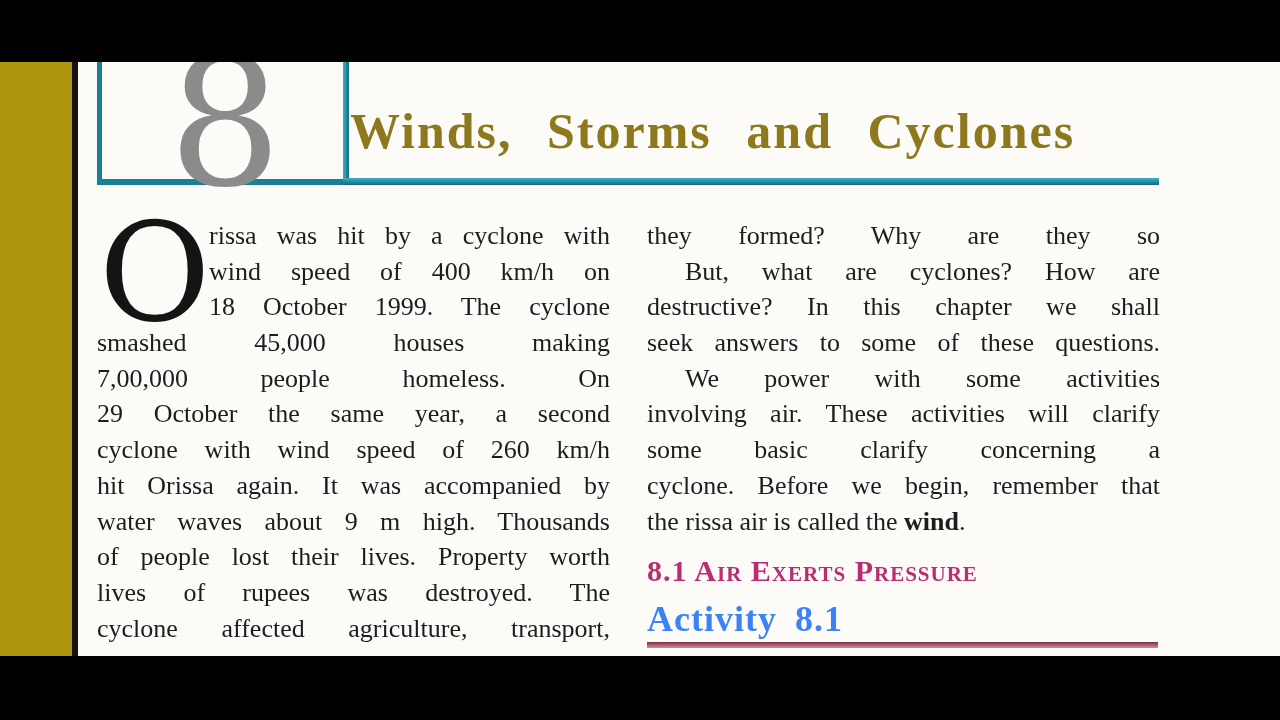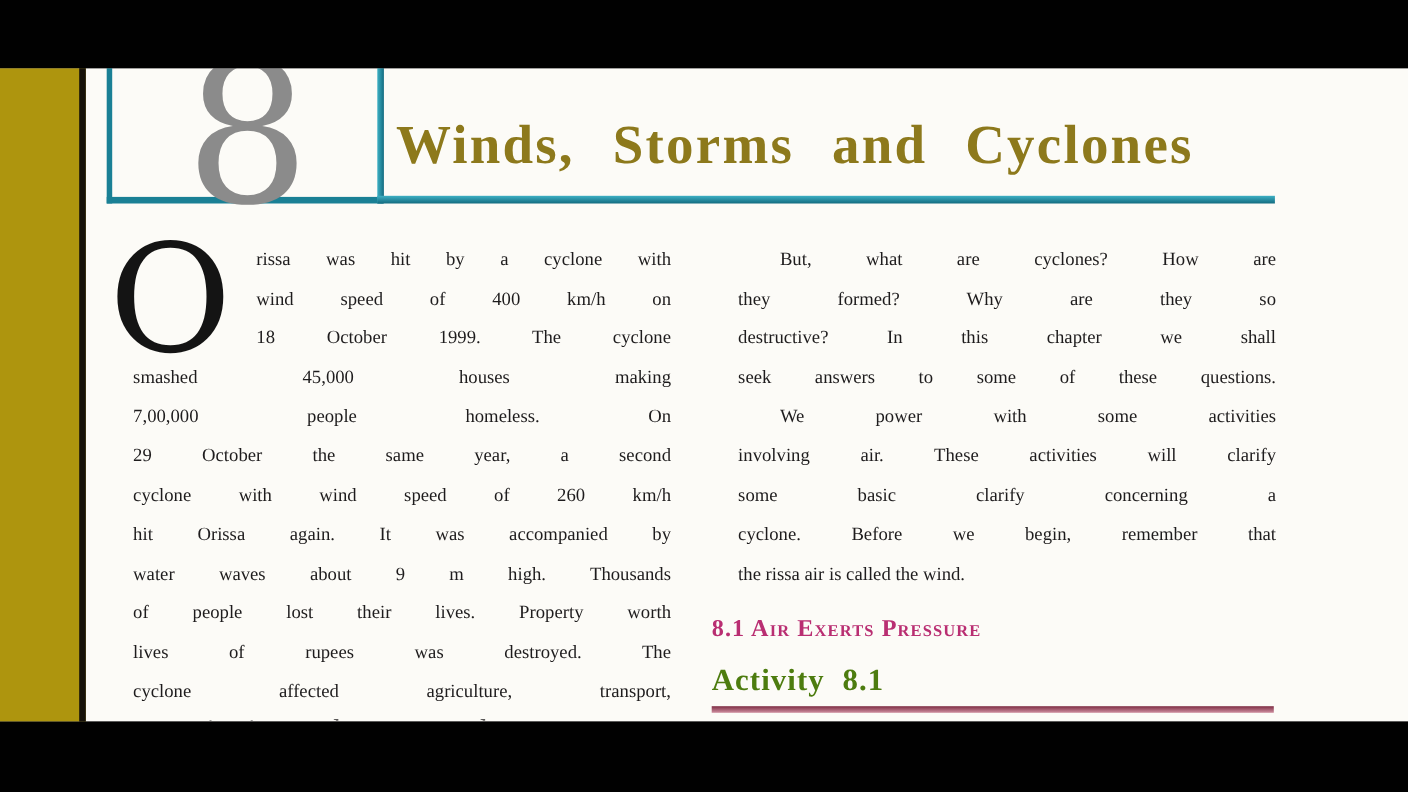--- a/index.html
+++ b/index.html
@@ -33,57 +33,57 @@
   }
   .v-rule {
     position:absolute; left:343px; top:0; width:6px; height:123px;
     background:linear-gradient(to right,#3db0c4,#136b80);
   }
   .h-rule {
     position:absolute; left:343px; top:116px; width:816px; height:7px;
     background:linear-gradient(to bottom,#3db0c4,#136b80);
   }
   .title {
-    position:absolute; left:360px; top:40px; margin:0;
+    position:absolute; left:350px; top:40px; margin:0;
     font-size:50px; font-weight:bold; color:#8d791c;
     letter-spacing:2px; word-spacing:20px; white-space:nowrap;
   }
 
   
   .col { position:absolute; top:156px; width:513px; color:#1e1c1d; }
   .left-col  { left:97px; }
   .right-col { left:647px; }
   .line {
-    font-size:17px; line-height:35.7px; height:35.7px; overflow:hidden;
-    text-align:justify; text-align-last:justify;margin-left:24px;
+    font-size:26px; line-height:35.7px; height:35.7px; overflow:hidden;
+    text-align:justify; text-align-last:justify;
   }
   .line.no-just { text-align-last:left; }
   .line.dc-pad { padding-left:112px; }
   .line.first-ind { text-indent:38px; }
   .dropcap {
     position:absolute; left:2px; top:4px;
     font-family:"DejaVu Serif",serif; font-size:136px; line-height:0.76;
     color:#141414;
   }
   .partial { height:9px; overflow:hidden; }
   .partial span { font-size:26px; line-height:35.7px; }
 
   .section-heading {
-    margin:15px 0 0 0; font-size:22px; line-height:34px; font-weight:bold;
+    margin:15px 0 0 0; font-size:30px; line-height:34px; font-weight:bold;
     font-variant:small-caps; color:#b92e72; letter-spacing:1px;
   }
   .activity-heading {
-    margin:13px 0 0 0; font-size:28px; line-height:36px; font-weight:bold;
-    color:#4d7c0f; letter-spacing:1px; word-spacing:8px;
+    margin:13px 0 0 0; font-size:36px; line-height:36px; font-weight:bold;
+    color:#3b82f6; letter-spacing:1px; word-spacing:8px;
   }
   .activity-rule {
     margin-top:5px; width:511px; height:6px;
     background:linear-gradient(to bottom,#7e2d44,#cf8fa0);
   }
-  b { font-weight:normal; }
+  b { font-weight:bold; }
 </style>
 </head>
 <body>
 
 <div class="screen">
 
   <div class="page">
 
     <div class="stripe"></div>
 
@@ -107,22 +107,22 @@
       <div class="line">water waves about 9 m high. Thousands</div>
       <div class="line">of people lost their lives. Property worth</div>
       <div class="line">lives of rupees was destroyed. The</div>
       <div class="line">cyclone affected agriculture, transport,</div>
       <div class="partial">
         <span>communication, and power supply.</span>
       </div>
     </div>
 
     <div class="col right-col">
+      <div class="line">they formed? Why are they so</div>
       <div class="line first-ind">But, what are cyclones? How are</div>
-      <div class="line">they formed? Why are they so</div>
       <div class="line">destructive? In this chapter we shall</div>
       <div class="line">seek answers to some of these questions.</div>
       <div class="line first-ind">We power with some activities</div>
       <div class="line">involving air. These activities will clarify</div>
       <div class="line">some basic clarify concerning a</div>
       <div class="line">cyclone. Before we begin, remember that</div>
       <div class="line no-just"><span>the rissa air is called the </span><b>wind</b><span>.</span></div>
 
       <h2 class="section-heading">8.1 Air Exerts Pressure</h2>
       <h3 class="activity-heading">Activity 8.1</h3>

